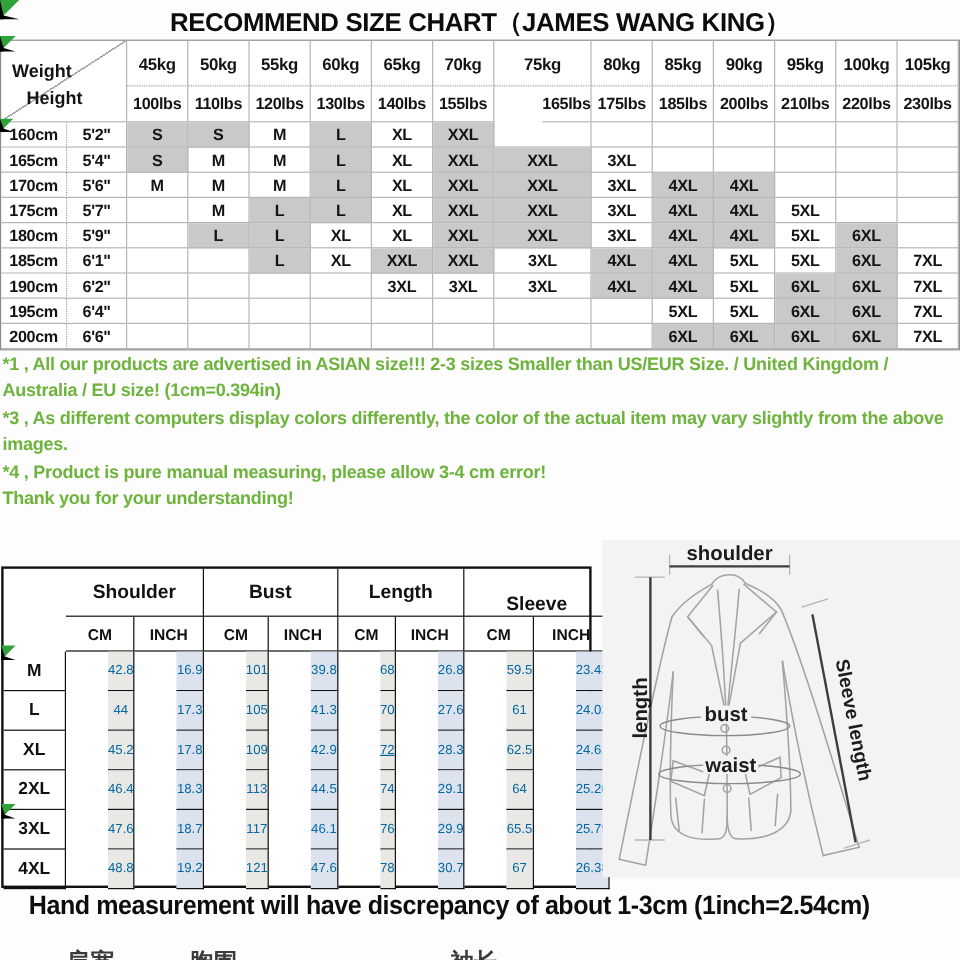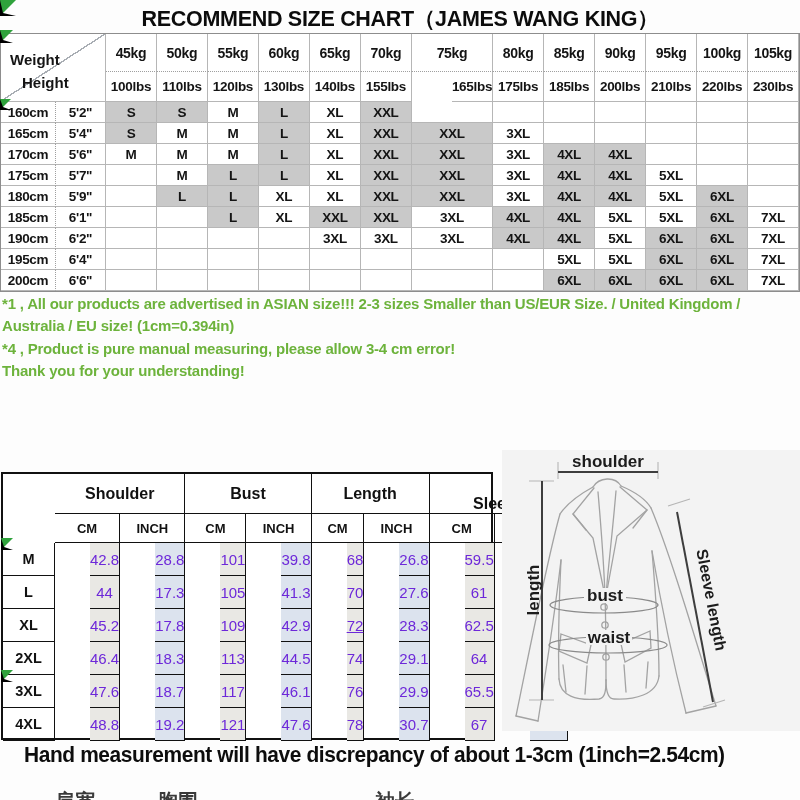--- a/index.html
+++ b/index.html
@@ -35,21 +35,21 @@
   
   #measure-table { position:absolute; top:472px; left:1px; width:492px; height:268px;
                    display:grid; grid-template-columns:52px repeat(8,1fr);
                    grid-template-rows:40px 29px repeat(6,33px);
                    border:2px solid #111; background:#fff; }
   .mt-cell { border-right:1px solid #111; border-bottom:1px solid #111;
              display:flex; align-items:center; justify-content:center; color:#111; }
   .mt-group { font-weight:bold; font-size:16px; }
   .mt-unit  { font-weight:bold; font-size:13px; }
   .mt-size  { font-weight:bold; font-size:14.5px; }
-  .mt-val   { font-size:15px; color:#6d28d9;margin-left:35px; }
+  .mt-val   { font-size:11px; color:#0369a1;margin-left:35px; }
   .mt-corner { grid-row:1 / 3; flex-direction:column; font-weight:bold; font-size:15px; line-height:20px; }
 
   
   #diagram { position:absolute; left:502px; top:450px; width:298px; height:281px; background:#f3f3f3; }
 
   
   #footer { position:absolute; top:742px; left:24px; font-size:22px; font-weight:bold;
             color:#0d0d0d; letter-spacing:-0.4px; transform:scaleX(.95); transform-origin:0 50%; white-space:nowrap; }
   .partial { position:absolute; top:788px; font-size:20px; font-weight:bold; color:#3a3a3a; }
 
@@ -224,40 +224,41 @@
     <div class="sc-cell" style="grid-area: 11 / 10;"></div>
     <div class="sc-cell" style="grid-area: 11 / 11; background: rgb(201, 201, 201);">6XL</div>
     <div class="sc-cell" style="grid-area: 11 / 12; background: rgb(201, 201, 201);">6XL</div>
     <div class="sc-cell" style="grid-area: 11 / 13; background: rgb(201, 201, 201);">6XL</div>
     <div class="sc-cell" style="grid-area: 11 / 14; background: rgb(201, 201, 201);">6XL</div>
     <div class="sc-cell" style="grid-area: 11 / 15;">7XL</div>
   </div>
 
 <div id="notes">
     <div class="note">*1 , All our products are advertised in ASIAN size!!! 2-3 sizes Smaller than US/EUR Size. / United Kingdom / Australia / EU size! (1cm=0.394in)</div>
+    <div class="note">*3 , As different computers display colors differently, the color of the actual item may vary slightly from the above images.</div>
     <div class="note">*4 , Product is pure manual measuring, please allow 3-4 cm error!</div>
     <div class="note">Thank you for your understanding!</div>
   </div>
 
 <div id="measure-table">
     <div class="mt-cell mt-group" style="grid-area: 1 / 2 / auto / span 2;">Shoulder</div>
     <div class="mt-cell mt-group" style="grid-area: 1 / 4 / auto / span 2;">Bust</div>
     <div class="mt-cell mt-group" style="grid-area: 1 / 6 / auto / span 2;">Length</div>
     <div class="mt-cell mt-group" style="grid-area: 1 / 8 / auto / span 2; margin-top: 20px;">Sleeve</div>
     <div class="mt-cell mt-unit" style="grid-area: 2 / 2;">CM</div>
     <div class="mt-cell mt-unit" style="grid-area: 2 / 3;">INCH</div>
     <div class="mt-cell mt-unit" style="grid-area: 2 / 4;">CM</div>
     <div class="mt-cell mt-unit" style="grid-area: 2 / 5;">INCH</div>
     <div class="mt-cell mt-unit" style="grid-area: 2 / 6;">CM</div>
     <div class="mt-cell mt-unit" style="grid-area: 2 / 7;">INCH</div>
     <div class="mt-cell mt-unit" style="grid-area: 2 / 8;">CM</div>
     <div class="mt-cell mt-unit" style="grid-area: 2 / 9;">INCH</div>
     <div class="mt-cell mt-size" style="grid-area: 3 / 1;">M</div>
     <div class="mt-cell mt-val" style="grid-area: 3 / 2; background: rgb(233, 232, 228);">42.8</div>
-    <div class="mt-cell mt-val" style="grid-area: 3 / 3; background: rgb(220, 227, 238);">28.8</div>
+    <div class="mt-cell mt-val" style="grid-area: 3 / 3; background: rgb(220, 227, 238);">16.9</div>
     <div class="mt-cell mt-val" style="grid-area: 3 / 4; background: rgb(233, 232, 228);">101</div>
     <div class="mt-cell mt-val" style="grid-area: 3 / 5; background: rgb(220, 227, 238);">39.8</div>
     <div class="mt-cell mt-val" style="grid-area: 3 / 6; background: rgb(233, 232, 228);">68</div>
     <div class="mt-cell mt-val" style="grid-area: 3 / 7; background: rgb(220, 227, 238);">26.8</div>
     <div class="mt-cell mt-val" style="grid-area: 3 / 8; background: rgb(233, 232, 228);">59.5</div>
     <div class="mt-cell mt-val" style="grid-area: 3 / 9; background: rgb(220, 227, 238);">23.43</div>
     <div class="mt-cell mt-size" style="grid-area: 4 / 1;">L</div>
     <div class="mt-cell mt-val" style="grid-area: 4 / 2; background: rgb(233, 232, 228);">44</div>
     <div class="mt-cell mt-val" style="grid-area: 4 / 3; background: rgb(220, 227, 238);">17.3</div>
     <div class="mt-cell mt-val" style="grid-area: 4 / 4; background: rgb(233, 232, 228);">105</div>

